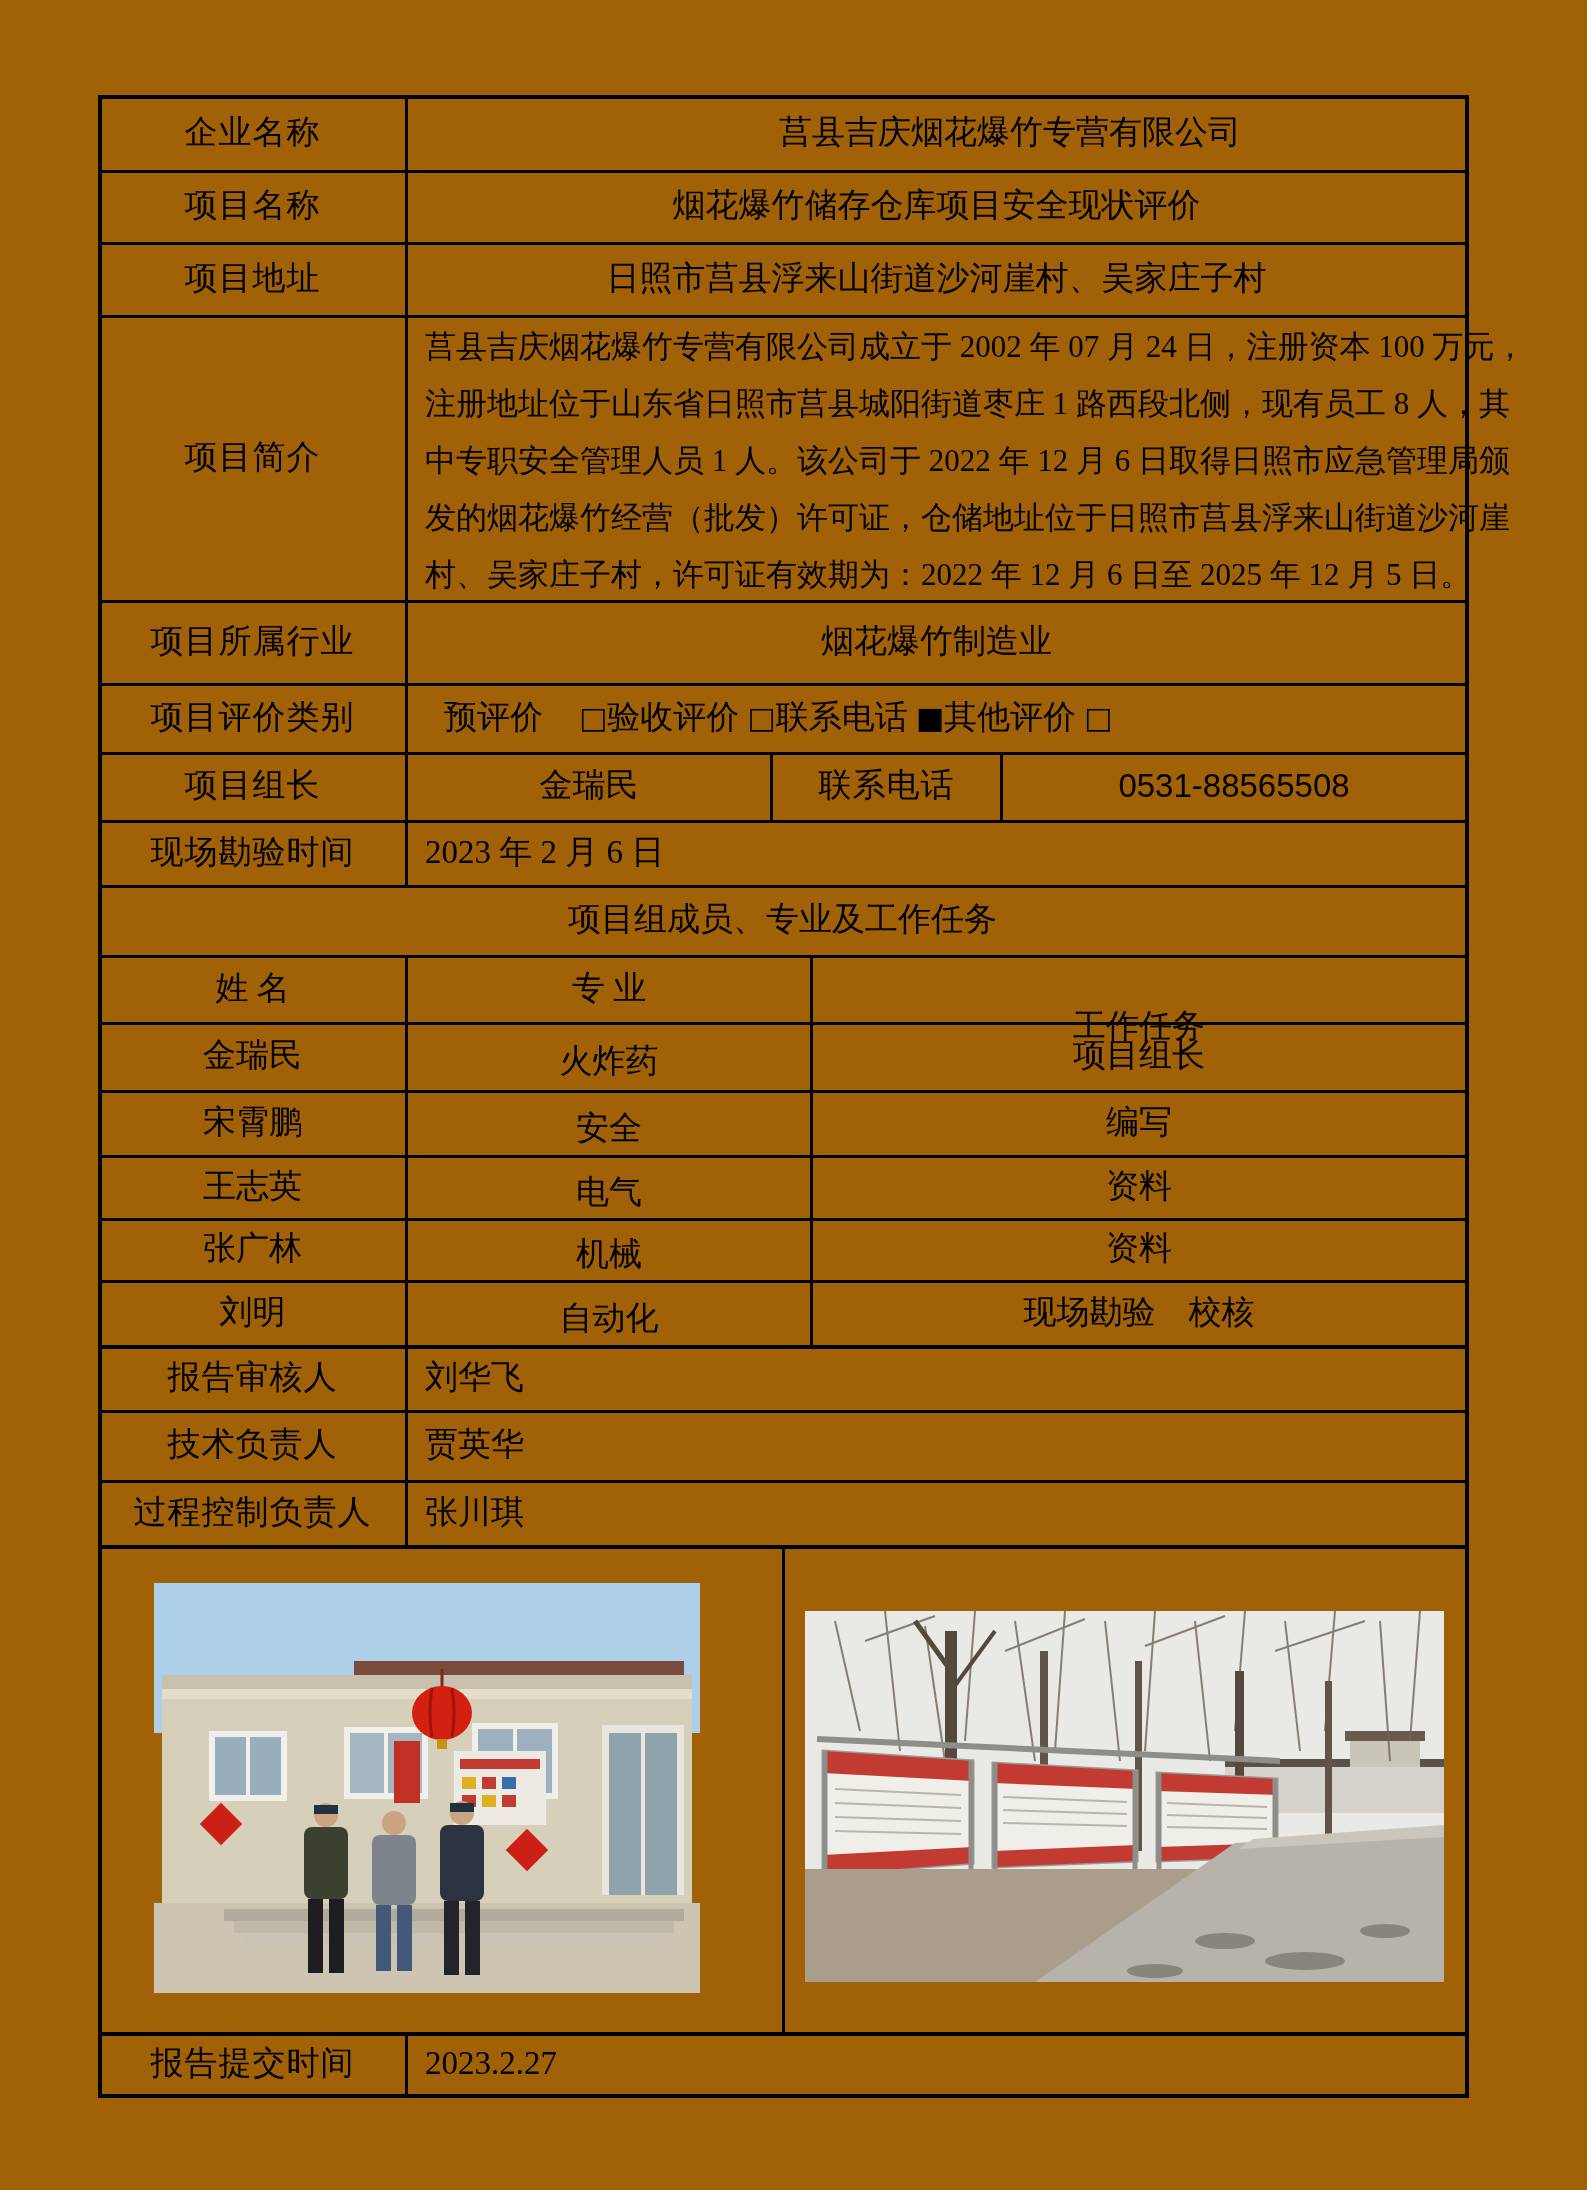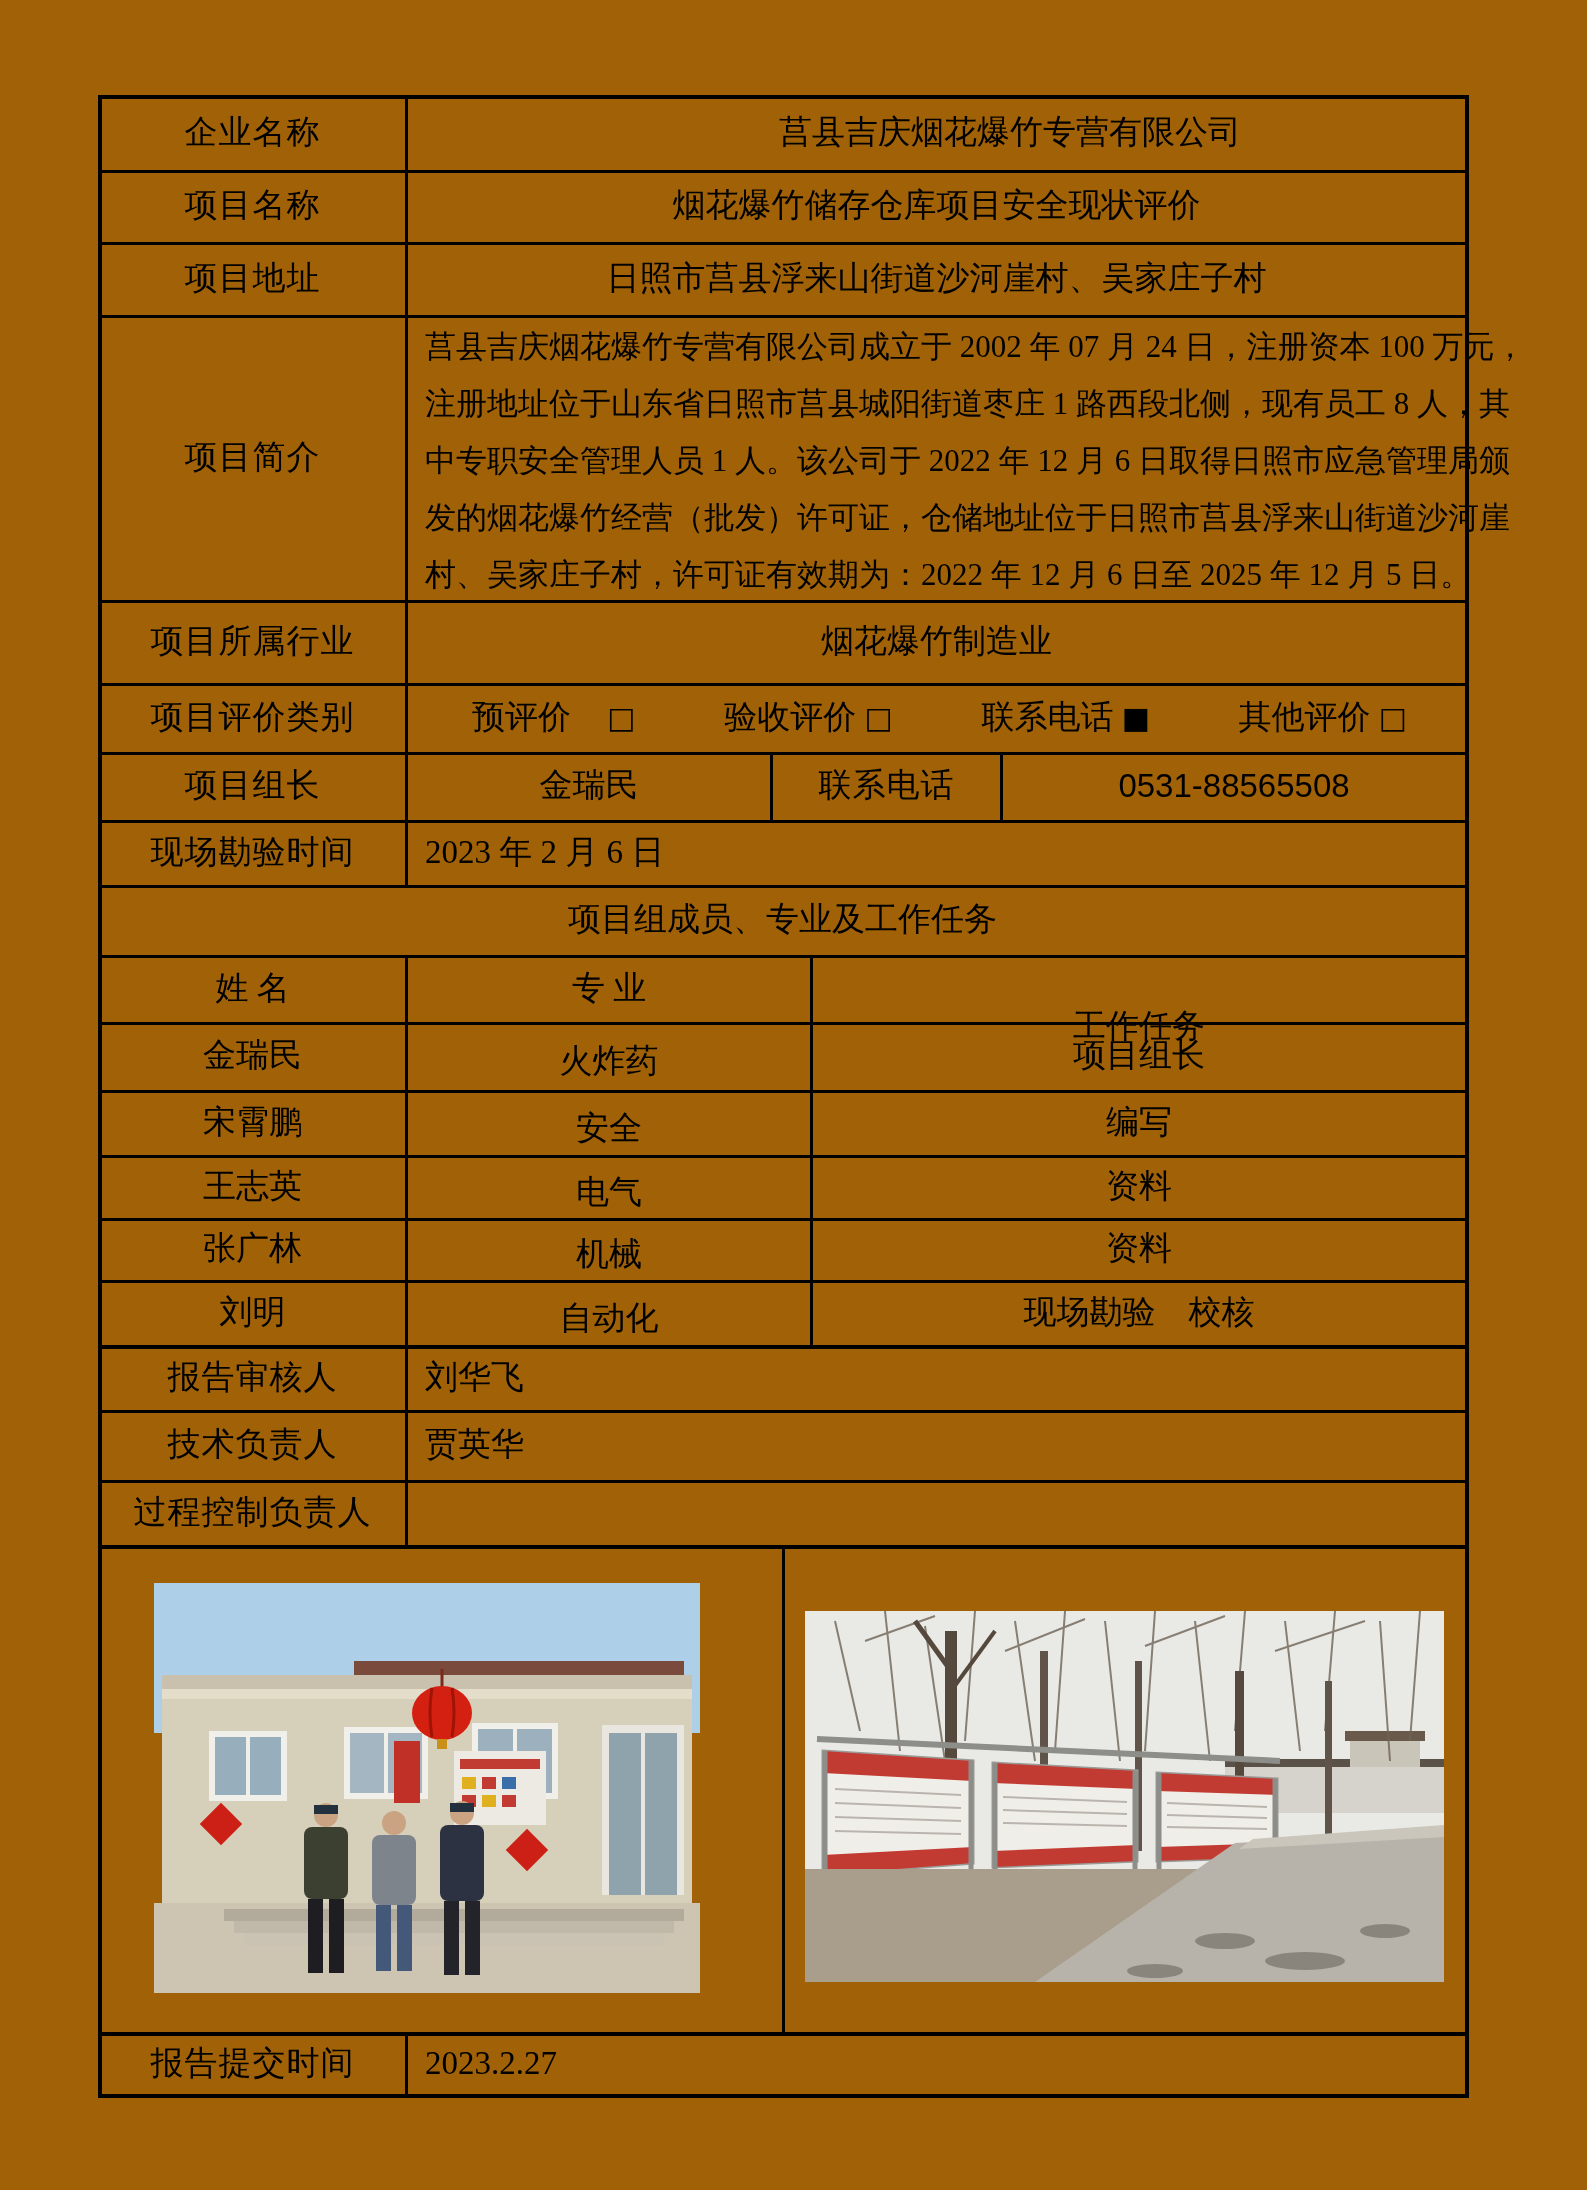--- a/index.html
+++ b/index.html
@@ -6,22 +6,22 @@
   .page{position:relative;width:1587px;height:2190px;background:#a16207;
         font-family:"Liberation Serif", serif;color:#000;overflow:hidden;}
   .hl,.vl{position:absolute;background:#000;}
   .cell{position:absolute;display:flex;align-items:center;font-size:33px;line-height:1.25;}
   .c-center{justify-content:center;text-align:center;}
   .c-left{justify-content:flex-start;text-align:left;}
   .label{letter-spacing:1px;}
   .introline{position:absolute;left:425px;width:1016px;font-size:31px;
              text-align:justify;text-align-last:justify;white-space:nowrap;}
   .introline:last-of-type{text-align-last:justify;}
-  .optrow{position:absolute;left:420px;top:683px;width:1057px;height:69px;display:flex;
-          align-items:center;justify-content:space-between;padding:0 70px 0 52px;box-sizing:border-box;font-size:33px;}
+  .optrow{position:absolute;left:392px;top:683px;width:1057px;height:69px;display:flex;
+          align-items:center;padding:0 70px 0 52px;box-sizing:border-box;font-size:33px;}
   .opt{white-space:nowrap;}
   .opt .mark{margin-left:8px;font-family:"DejaVu Sans",sans-serif;font-size:30px;}
   .opt:first-child .mark{margin-left:36px;}
   .num{font-family:"Liberation Sans",sans-serif;}
   .major-offset{padding-top:12px;box-sizing:border-box;}
   svg{position:absolute;display:block;}
 </style>
 </head>
 <body>
 
@@ -126,20 +126,21 @@
   <div class="cell c-center major-offset" style="left:408px;top:1280px;width:402px;height:65px;">自动化</div>
   <div class="cell c-center" style="left:813px;top:1280px;width:652px;height:65px;">现场勘验　校核</div>
 
   <div class="cell c-center label" style="left:100px;top:1345px;width:305px;height:65px;">报告审核人</div>
   <div class="cell c-left" style="left:425px;top:1345px;width:1030px;height:65px;">刘华飞</div>
 
   <div class="cell c-center label" style="left:100px;top:1410px;width:305px;height:70px;">技术负责人</div>
   <div class="cell c-left" style="left:425px;top:1410px;width:1030px;height:70px;">贾英华</div>
 
   <div class="cell c-center label" style="left:100px;top:1480px;width:305px;height:65px;">过程控制负责人</div>
+  <div class="cell c-left" style="left:425px;top:1480px;width:1030px;height:65px;">张川琪</div>
 
   <svg style="left:154px;top:1583px;" width="546" height="410" viewBox="0 0 546 410">
     <rect x="0" y="0" width="546" height="150" fill="#aecfe8"></rect>
     <rect x="200" y="78" width="330" height="16" fill="#7a4a3c"></rect>
     <rect x="8" y="92" width="530" height="16" fill="#c9c0ae"></rect>
     <rect x="8" y="106" width="530" height="220" fill="#d6d0ba"></rect>
     <rect x="8" y="106" width="530" height="10" fill="#e3ddc9"></rect>
 
     <rect x="55" y="148" width="78" height="70" fill="#f0efe9"></rect>
       <rect x="61" y="154" width="66" height="58" fill="#97aebc"></rect>

